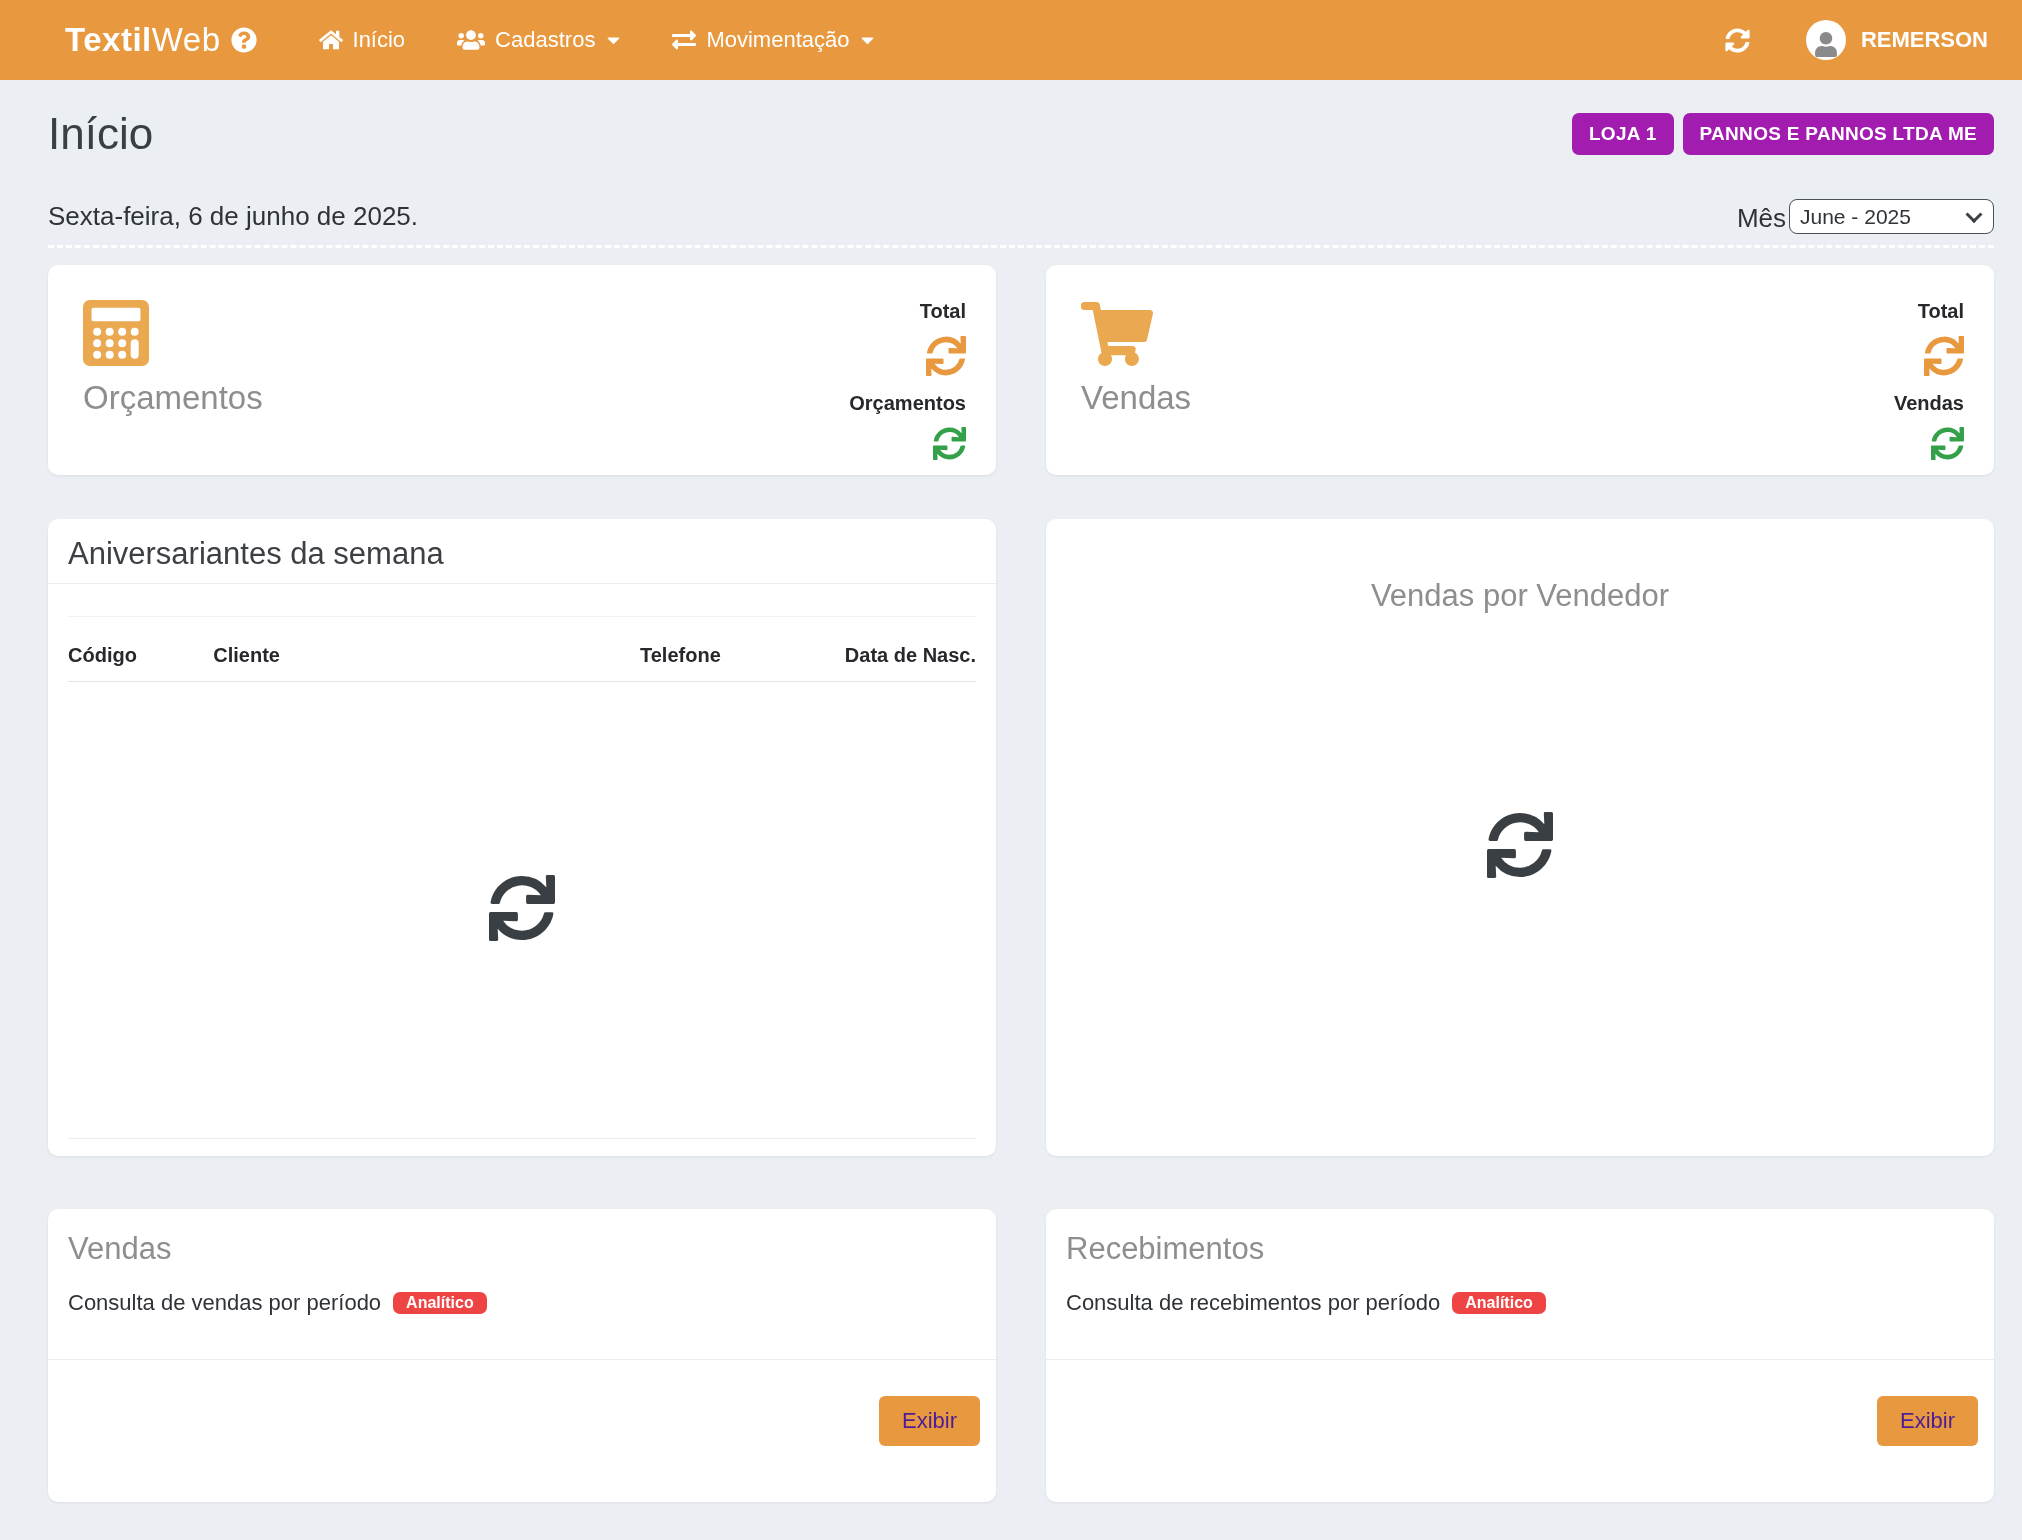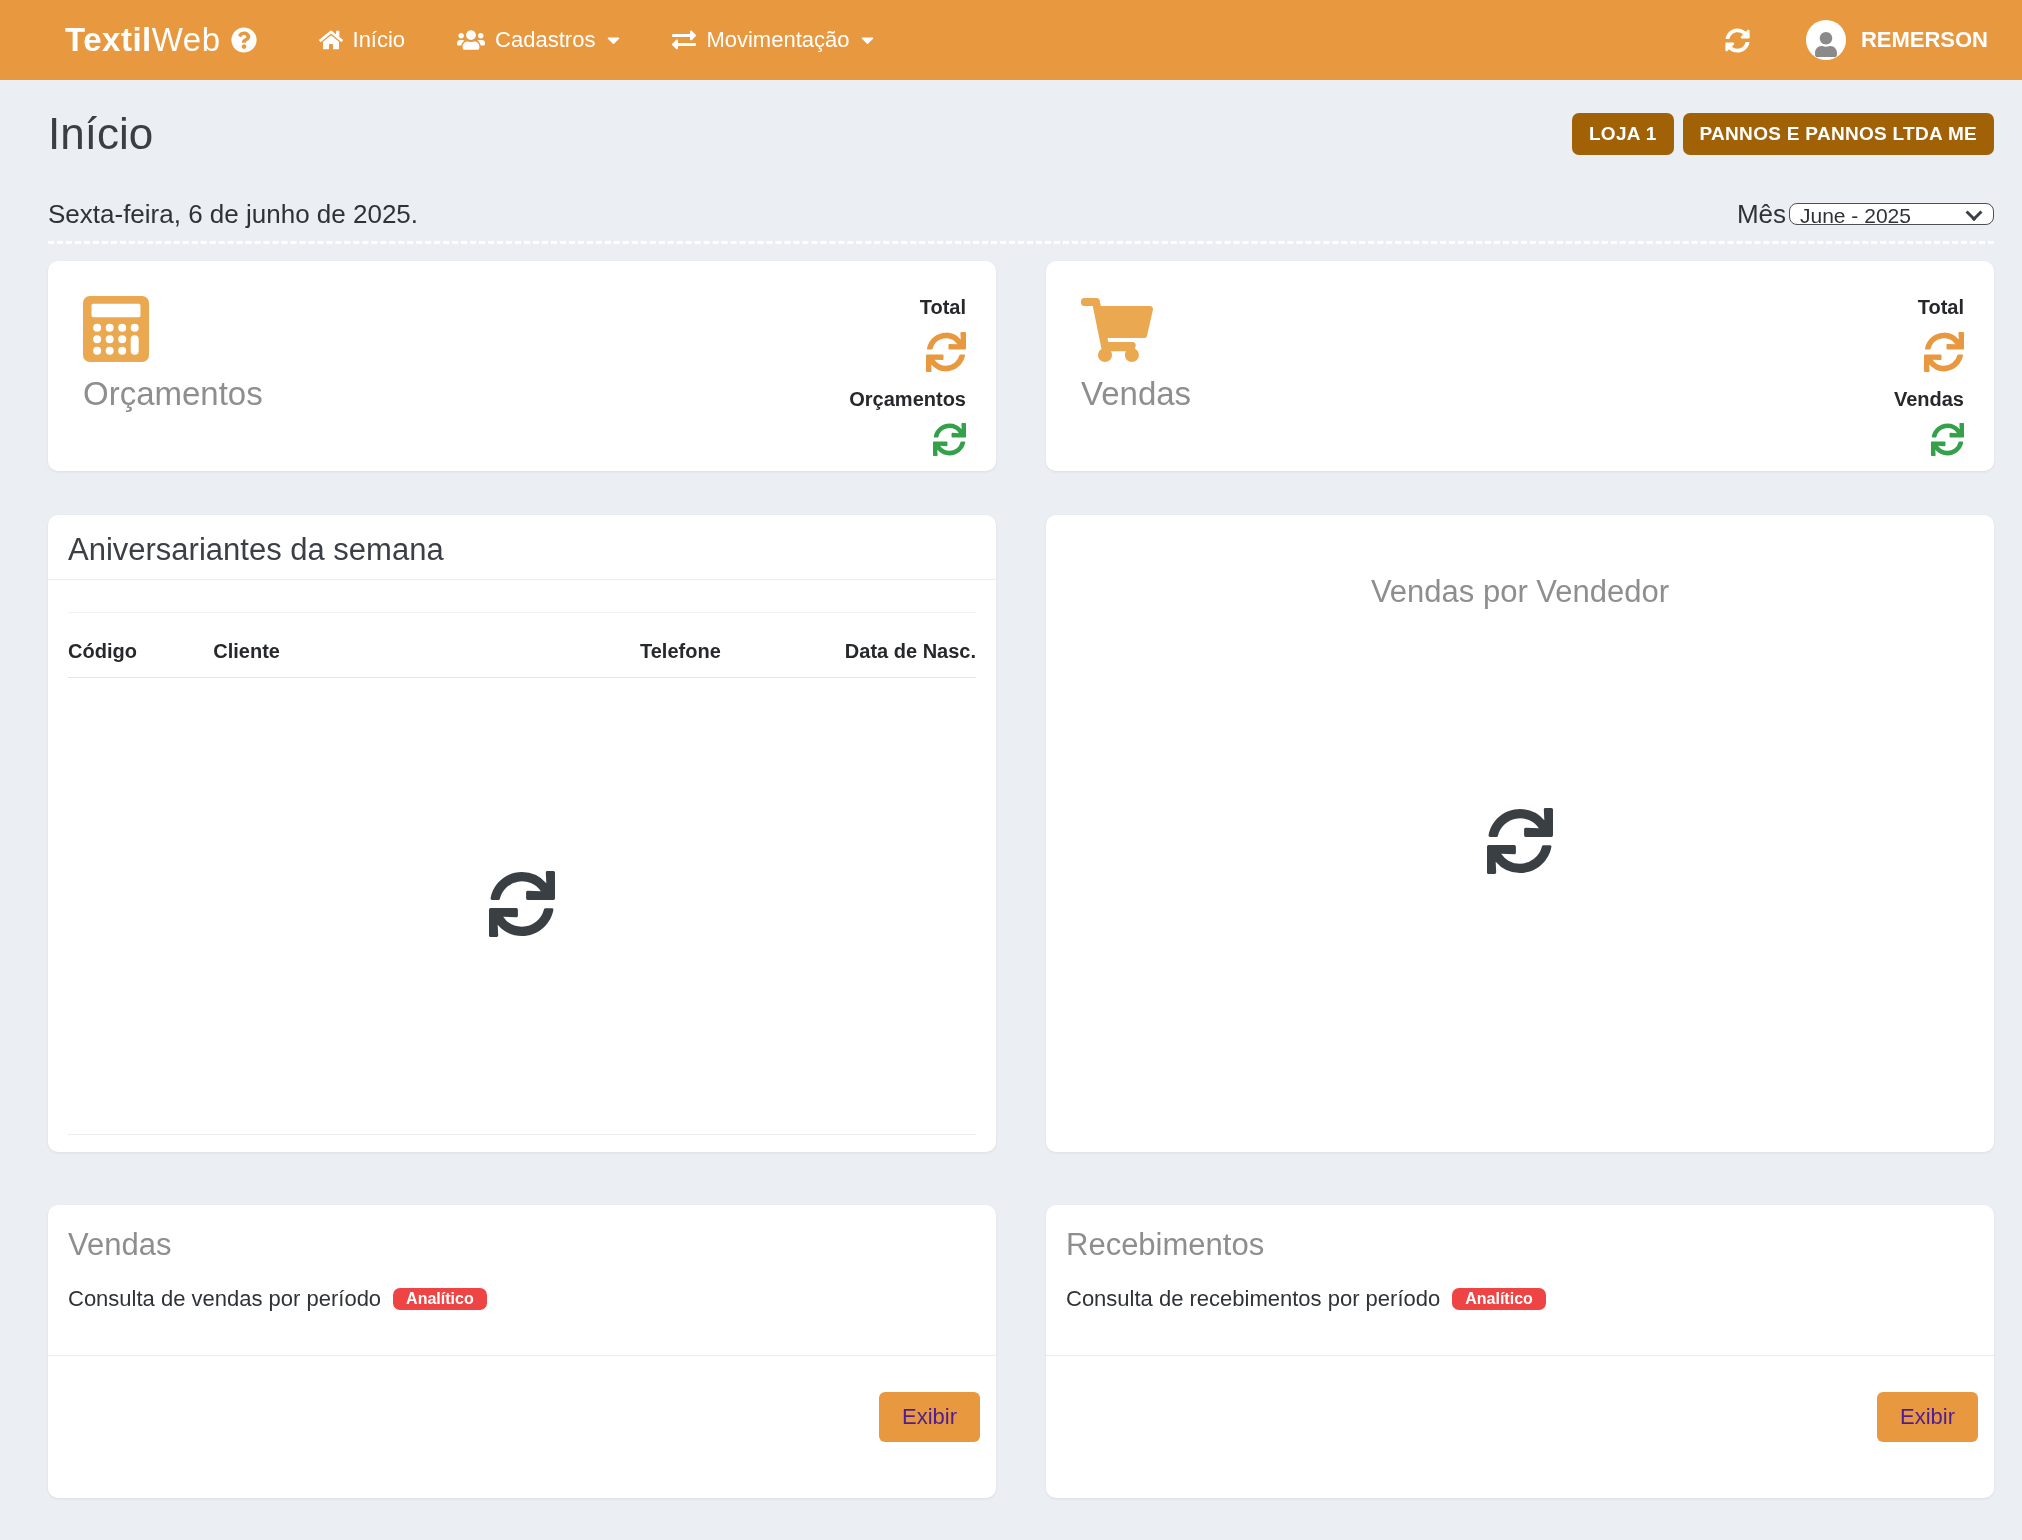--- a/index.html
+++ b/index.html
@@ -43,42 +43,42 @@
   .avatar svg { width: 22px; height: 25px; fill: #8a8a8a; margin-bottom: 3px; }
   .user-name { color: #fff; font-size: 22px; font-weight: 700; margin-left: 15px; cursor: pointer; }
 
   
   .content { padding: 29px 28px 0 48px; }
 
   .header-row { display: flex; justify-content: space-between; align-items: center; }
   .page-title { font-size: 44px; font-weight: 500; color: #3a3f44; }
   .header-buttons { display: flex; gap: 9px; }
   .btn-orange {
-    background: #a16207; color: #fff; border: none; cursor: pointer;
+    background: #a21caf; color: #fff; border: none; cursor: pointer;
     font-family: "Liberation Sans", sans-serif;
     font-size: 19px; font-weight: 700; letter-spacing: .3px;
     padding: 10px 17px; border-radius: 7px;
   }
 
   .date-row {
     margin-top: 40px; display: flex; justify-content: space-between; align-items: center;
     padding-bottom: 11px; border-bottom: 3px dashed #ffffff;
   }
   .date-text { font-size: 26px; color: #2f3338; }
   .month-group { display: flex; align-items: flex-end; gap: 3px; font-size: 26px; color: #2f3338; }
   .select-wrap { position: relative; }
   .select-wrap::after {
     content: ""; position: absolute; right: 14px; top: 50%;
     width: 9px; height: 9px;
     border-right: 3px solid #3c4045; border-bottom: 3px solid #3c4045;
     transform: translateY(-70%) rotate(45deg); pointer-events: none;
   }
   select.month-select {
     -webkit-appearance: none; appearance: none;
-    width: 205px; height: 22px;
+    width: 205px; height: 35px;
     border: 1px solid #4a5157; border-radius: 8px; background: #fff;
     font-family: "Liberation Sans", sans-serif; font-size: 21px; color: #2f3338;
     padding: 0 34px 0 10px; cursor: pointer;
   }
 
   .grid-2 { display: grid; grid-template-columns: 1fr 1fr; gap: 50px; }
   .card {
     background: #fff; border-radius: 10px;
     box-shadow: 0 1px 3px rgba(0,0,0,.07);
   }

